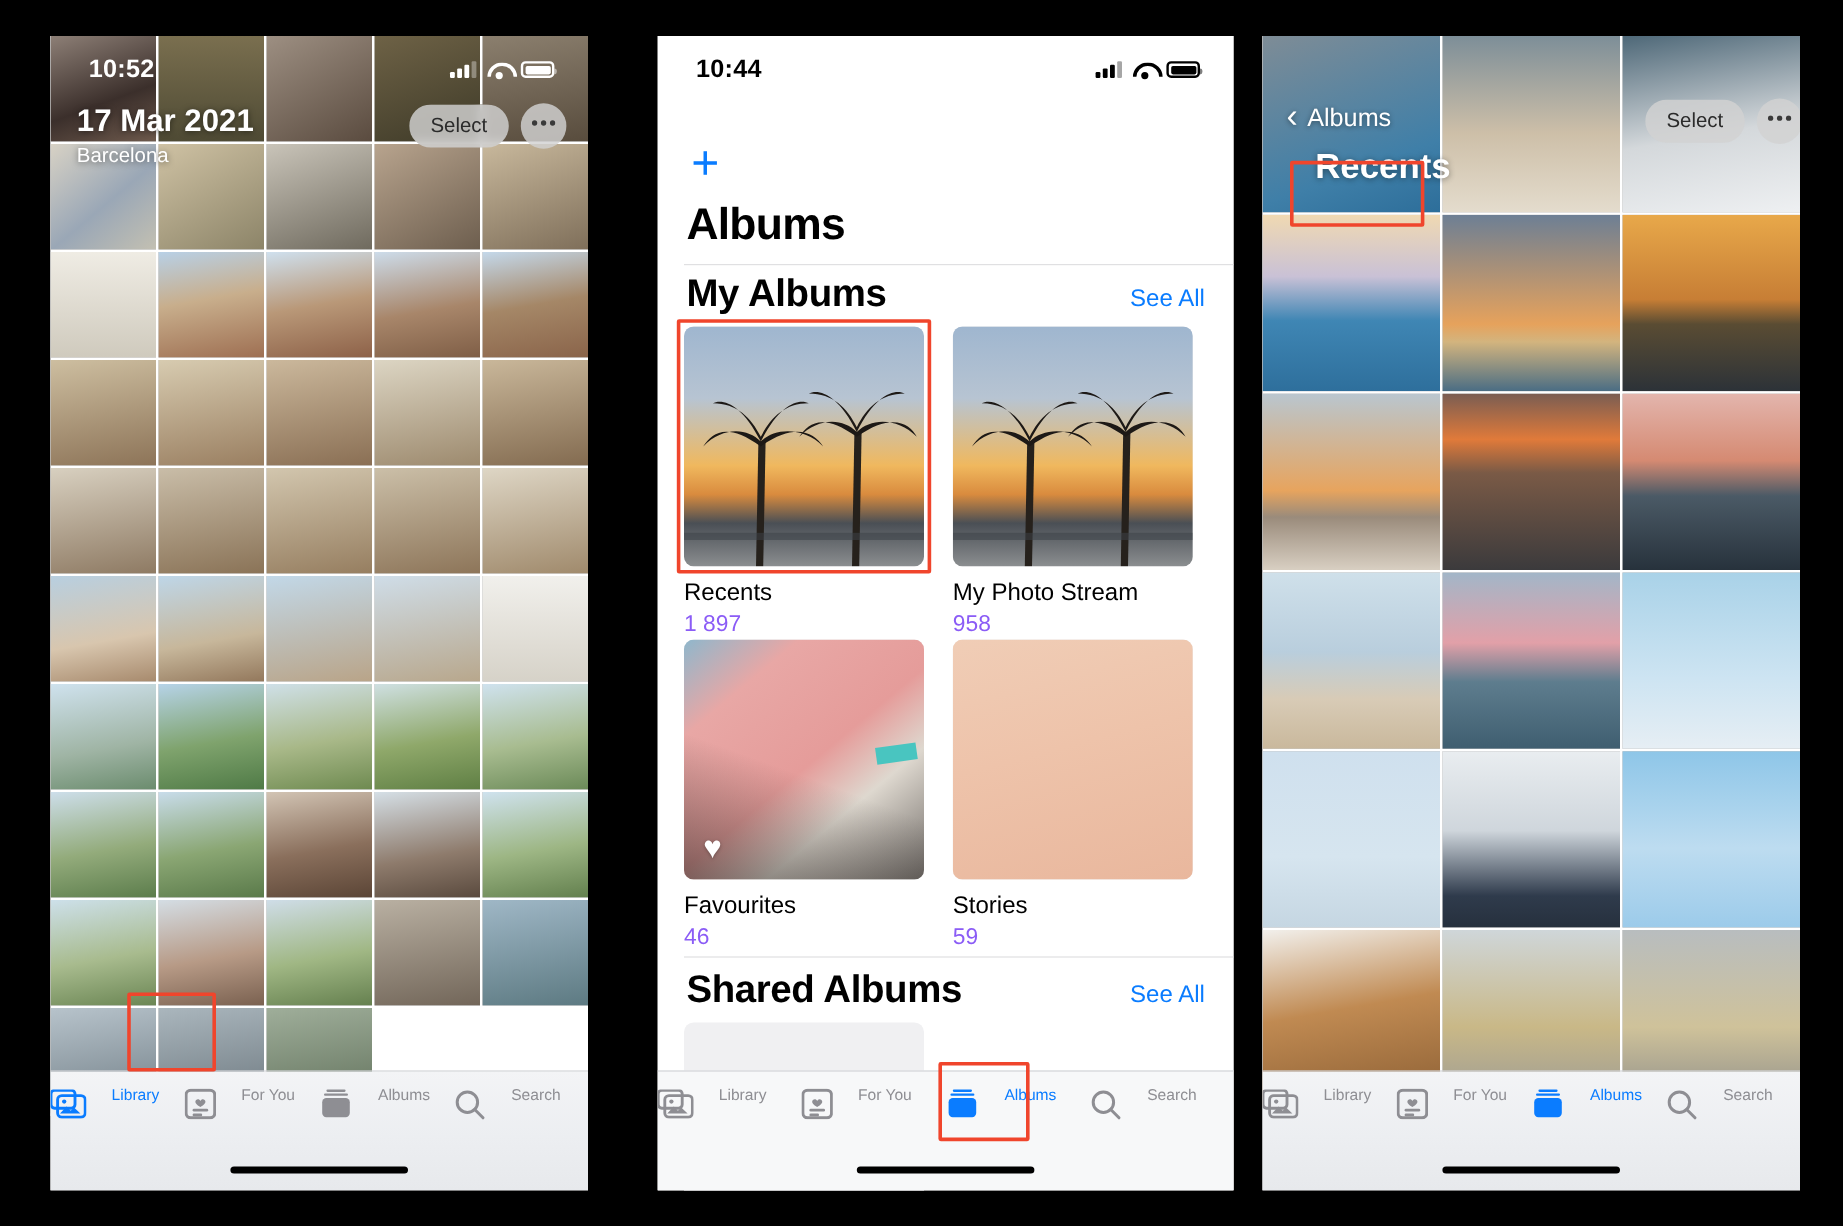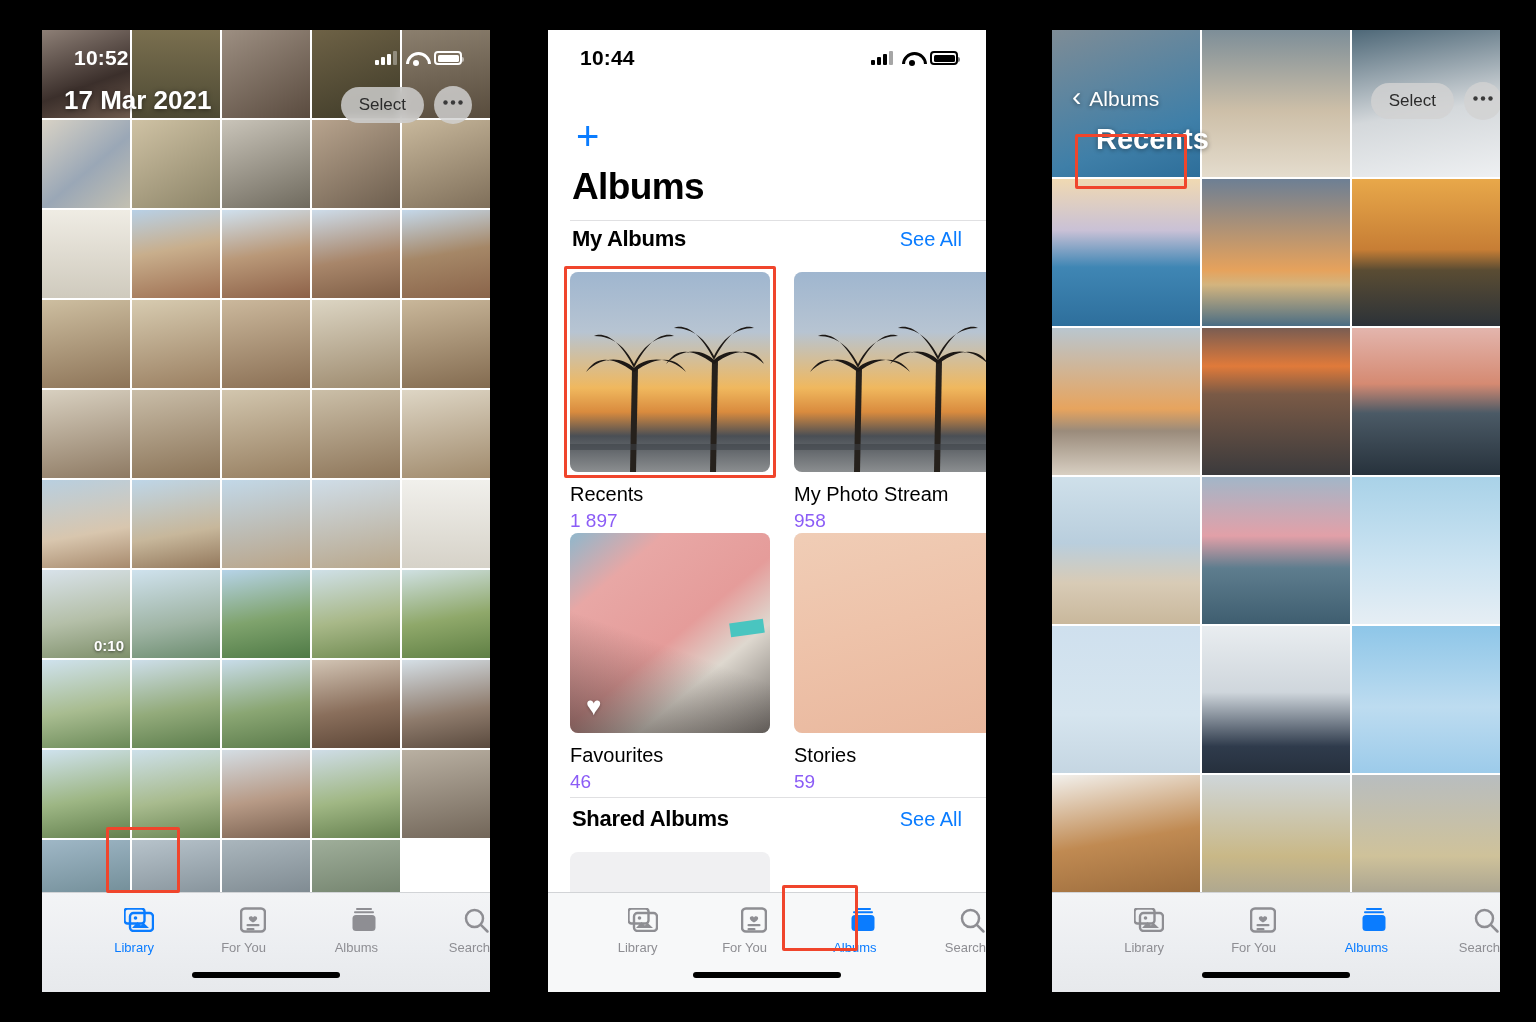--- a/index.html
+++ b/index.html
@@ -10,21 +10,21 @@
     overflow: hidden;
   }
   .stage { position: relative; width: 1536px; height: 1022px; background: #000; }
 
   .phone {
     position: absolute;
     overflow: hidden;
     background: #fff;
   }
   #phone-1 { left: 42px;   top: 30px; width: 448px; height: 962px; }
-  #phone-2 { left: 548px;  top: 30px; width: 438px; height: 962px; }
+  #phone-2 { left: 548px;  top: 30px; width: 480px; height: 962px; }
   #phone-3 { left: 1052px; top: 30px; width: 448px; height: 962px; }
 
   
   .statusbar {
     position: absolute; left: 0; right: 0; top: 0; height: 56px;
     display: flex; align-items: center; justify-content: space-between;
     padding: 0 28px 0 32px; z-index: 40;
     pointer-events: none;
   }
   .sb-time { font-size: 21px; font-weight: bold; letter-spacing: .2px; }
@@ -101,42 +101,42 @@
   .seg.active { background: #a8a8a3; color: #fff; }
 
   
   .tabbar {
     position: absolute; left: 0; right: 0; bottom: 0; height: 100px; z-index: 35;
     background: linear-gradient(180deg,#f3f4f6 0%,#eceef1 55%,#e7e9ec 100%);
     border-top: 1px solid #d2d4d7;
     display: flex; align-items: flex-start; padding-top: 12px;
   }
   .tabbar.opaque { background: #f7f8f9; }
-  .tab { flex: 1; display: flex; flex-direction: column; align-items: flex-end; gap: 5px; position: relative; }
+  .tab { flex: 1; display: flex; flex-direction: row; align-items: flex-start; gap: 21px; position: relative; }
   .tab-ico { height: 30px; display: flex; align-items: center; justify-content: center; color: #8e8e93; }
   .tab-lbl { font-size: 13px; color: #8e8e93; }
   .tab.active .tab-ico, .tab.active .tab-lbl { color: #0a7cff; }
   .homebar {
     position: absolute; left: 50%; transform: translateX(-50%); bottom: 14px;
     width: 148px; height: 6px; border-radius: 3px; background: #000;
   }
 
   
   .redbox { position: absolute; border: 3px solid #f0452c; border-radius: 2px; z-index: 60; pointer-events: none; }
 
   
   .alb-body { position: absolute; inset: 0; background: #fff; }
   .plus { position: absolute; left: 28px; top: 86px; font-size: 40px; color: #0a7cff; font-weight: 300; line-height: 1; }
   .big-title { position: absolute; left: 24px; top: 136px; font-size: 37px; font-weight: bold; letter-spacing: -.6px; }
   .hairline { position: absolute; left: 22px; right: 0; height: 1px; background: #e0e0e2; }
   .sec-head {
     position: absolute; left: 0; right: 0; display: flex; align-items: baseline;
     justify-content: space-between; padding: 0 24px 0 24px;
   }
-  .sec-title { font-size: 22px; font-weight: bold; letter-spacing: -.3px; }
+  .sec-title { font-size: 32px; font-weight: bold; letter-spacing: -.3px; }
   .see-all { font-size: 20px; color: #0a7cff; }
   .albgrid { position: absolute; left: 22px; top: 0; display: flex; gap: 24px; }
   .albcell { width: 200px; flex: none; }
   .albthumb {
     width: 200px; height: 200px; border-radius: 8px; overflow: hidden; position: relative;
     background: #eee;
   }
   .albname { font-size: 20px; margin-top: 11px; color: #000; white-space: nowrap; }
   .albcount { font-size: 19px; color: #8b5cf6; margin-top: 4px; }
   .fav-heart { position: absolute; left: 16px; bottom: 14px; color: #fff; font-size: 26px; line-height: 1; text-shadow: 0 1px 3px rgba(0,0,0,.3); }
@@ -243,24 +243,20 @@
           <div class="g" style="background:linear-gradient(170deg,#bed6e8,#c7b79b 60%,#93785c)"></div>
         </div>
         <div class="cell">
           <div class="g" style="background:linear-gradient(170deg,#c2d8e8,#b9a488)"></div>
         </div>
         <div class="cell">
           <div class="g" style="background:linear-gradient(170deg,#cfdde8,#b8a78c)"></div>
         </div>
         <div class="cell">
           <div class="g" style="background:linear-gradient(180deg,#f1f0ec,#d6d2c8)"></div>
-        </div>
-        <div class="cell">
-          <div class="g" style="background:linear-gradient(170deg,#d8e2ea,#b4bfa8 55%,#7e8f6a)"></div>
-          <span class="dur">0:10</span>
         </div>
         <div class="cell">
           <div class="g" style="background:linear-gradient(170deg,#cfe2ee,#9fb4a4 60%,#6b8c6e)"></div>
         </div>
         <div class="cell">
           <div class="g" style="background:linear-gradient(170deg,#b6d3e8,#7fa36d 55%,#4f7a46)"></div>
         </div>
         <div class="cell">
           <div class="g" style="background:linear-gradient(170deg,#cfe0e8,#a8b888 55%,#6e8a50)"></div>
         </div>
@@ -322,20 +318,21 @@
           </span>
         <span class="wifi"></span>
         <span class="batt">
             <span></span>
           </span>
       </div>
     </div>
 
     <div class="lib-header">
       <div class="lib-date">17 Mar 2021</div>
+      <div class="lib-place">Barcelona</div>
       <div class="hdr-actions">
         <div class="pill-select">Select</div>
         <div class="pill-more">
           <svg width="20" height="5" viewBox="0 0 20 5">
             <circle cx="2.5" cy="2.5" r="2.2" fill="#3a3a3a"></circle>
               <circle cx="10" cy="2.5" r="2.2" fill="#3a3a3a"></circle>
               <circle cx="17.5" cy="2.5" r="2.2" fill="#3a3a3a"></circle>
           </svg>
         </div>
       </div>

